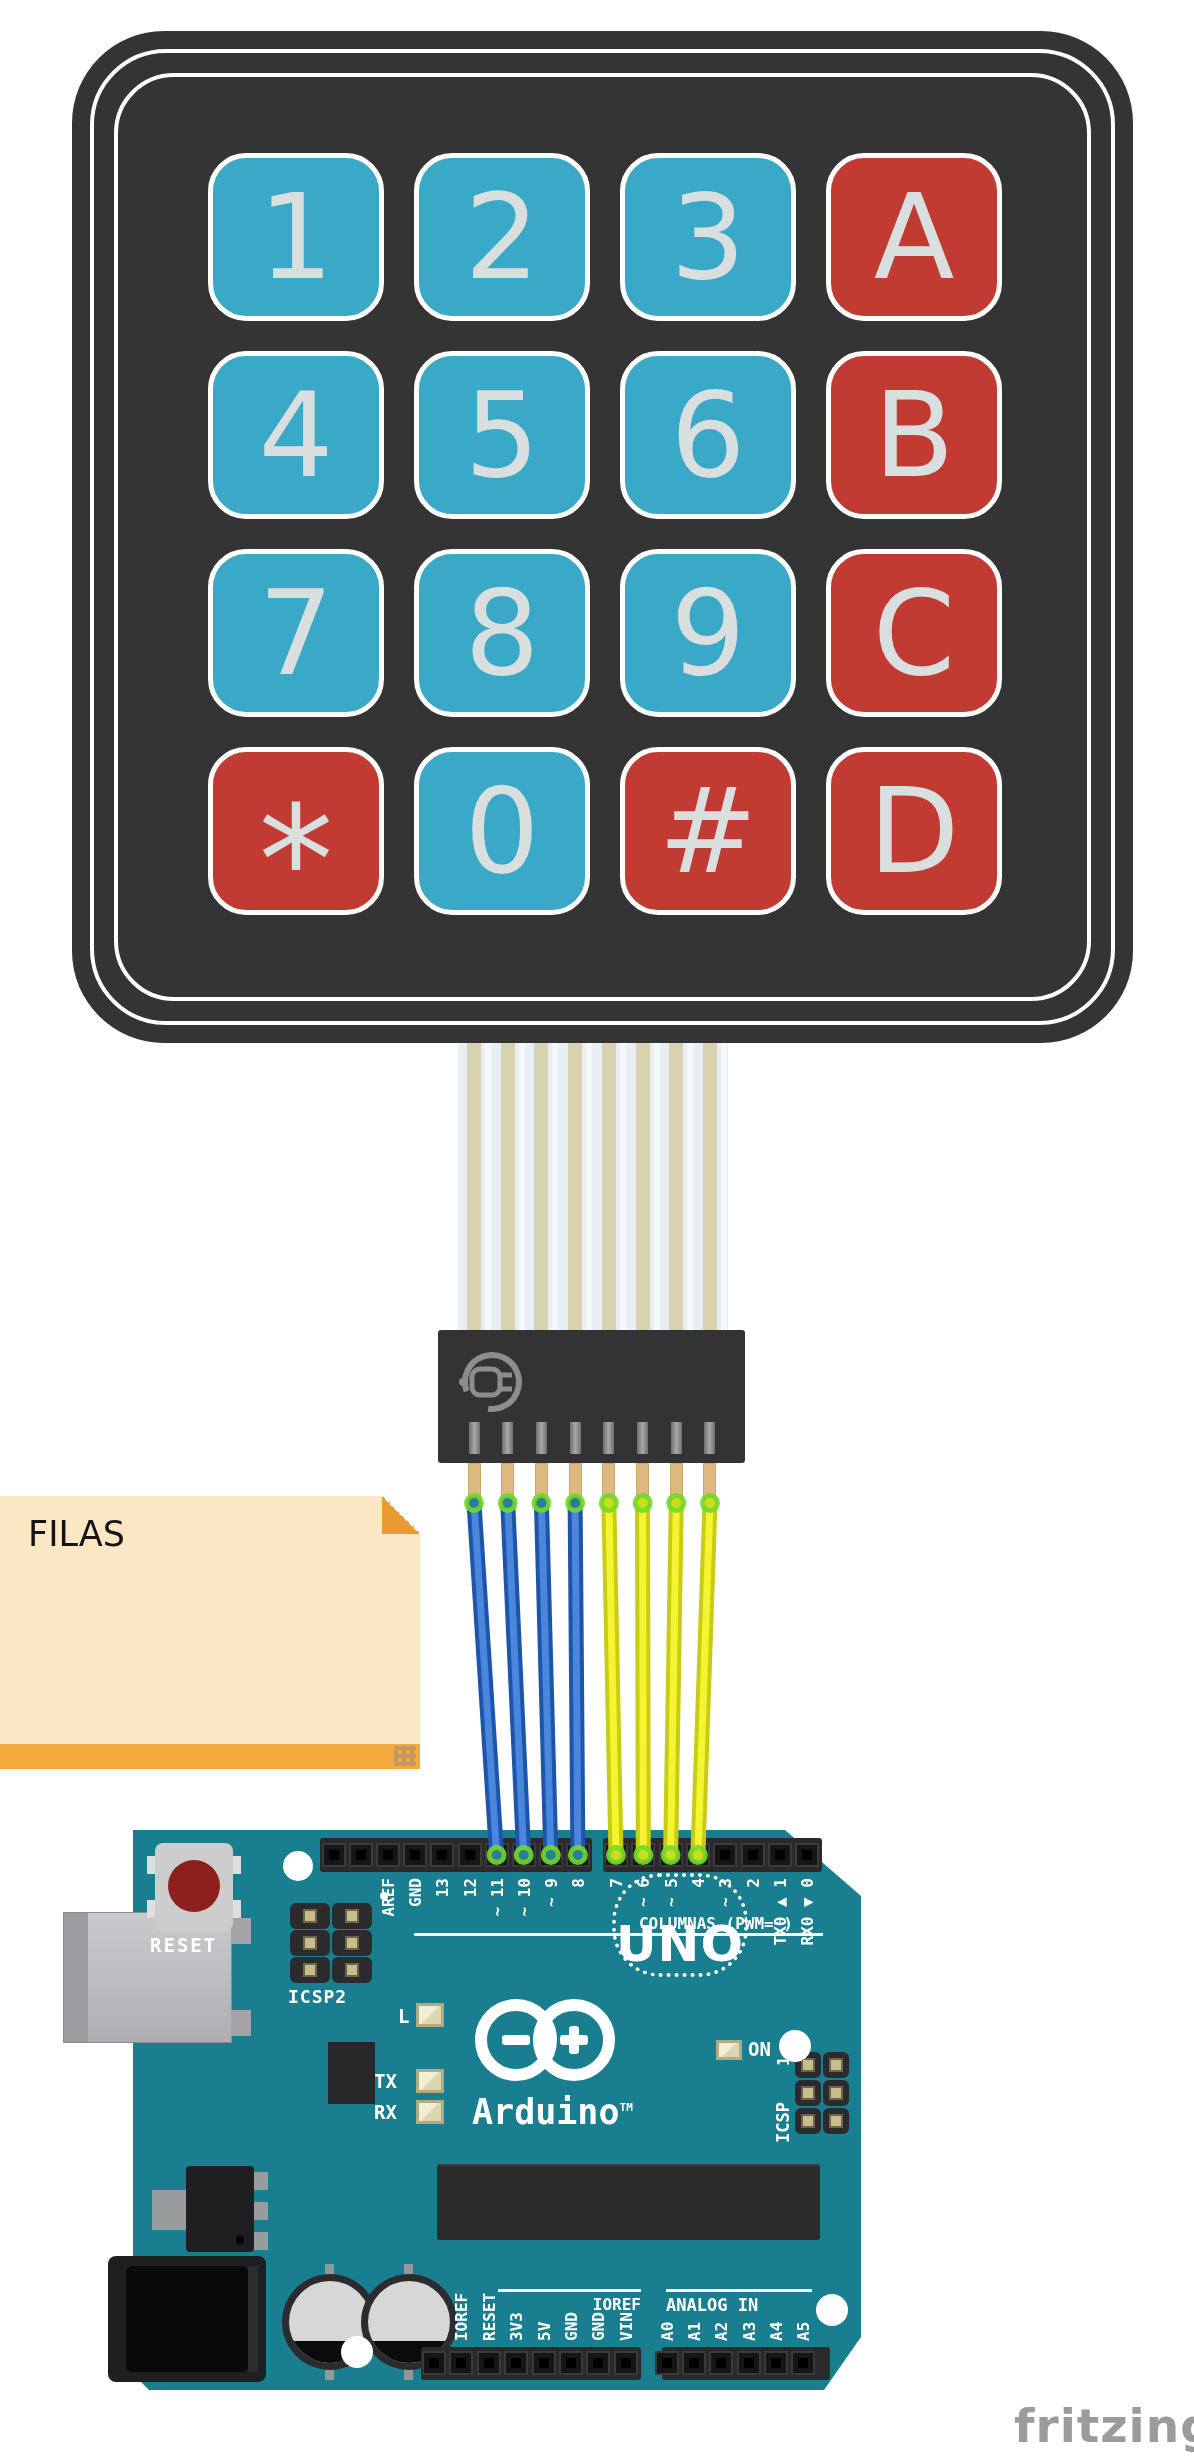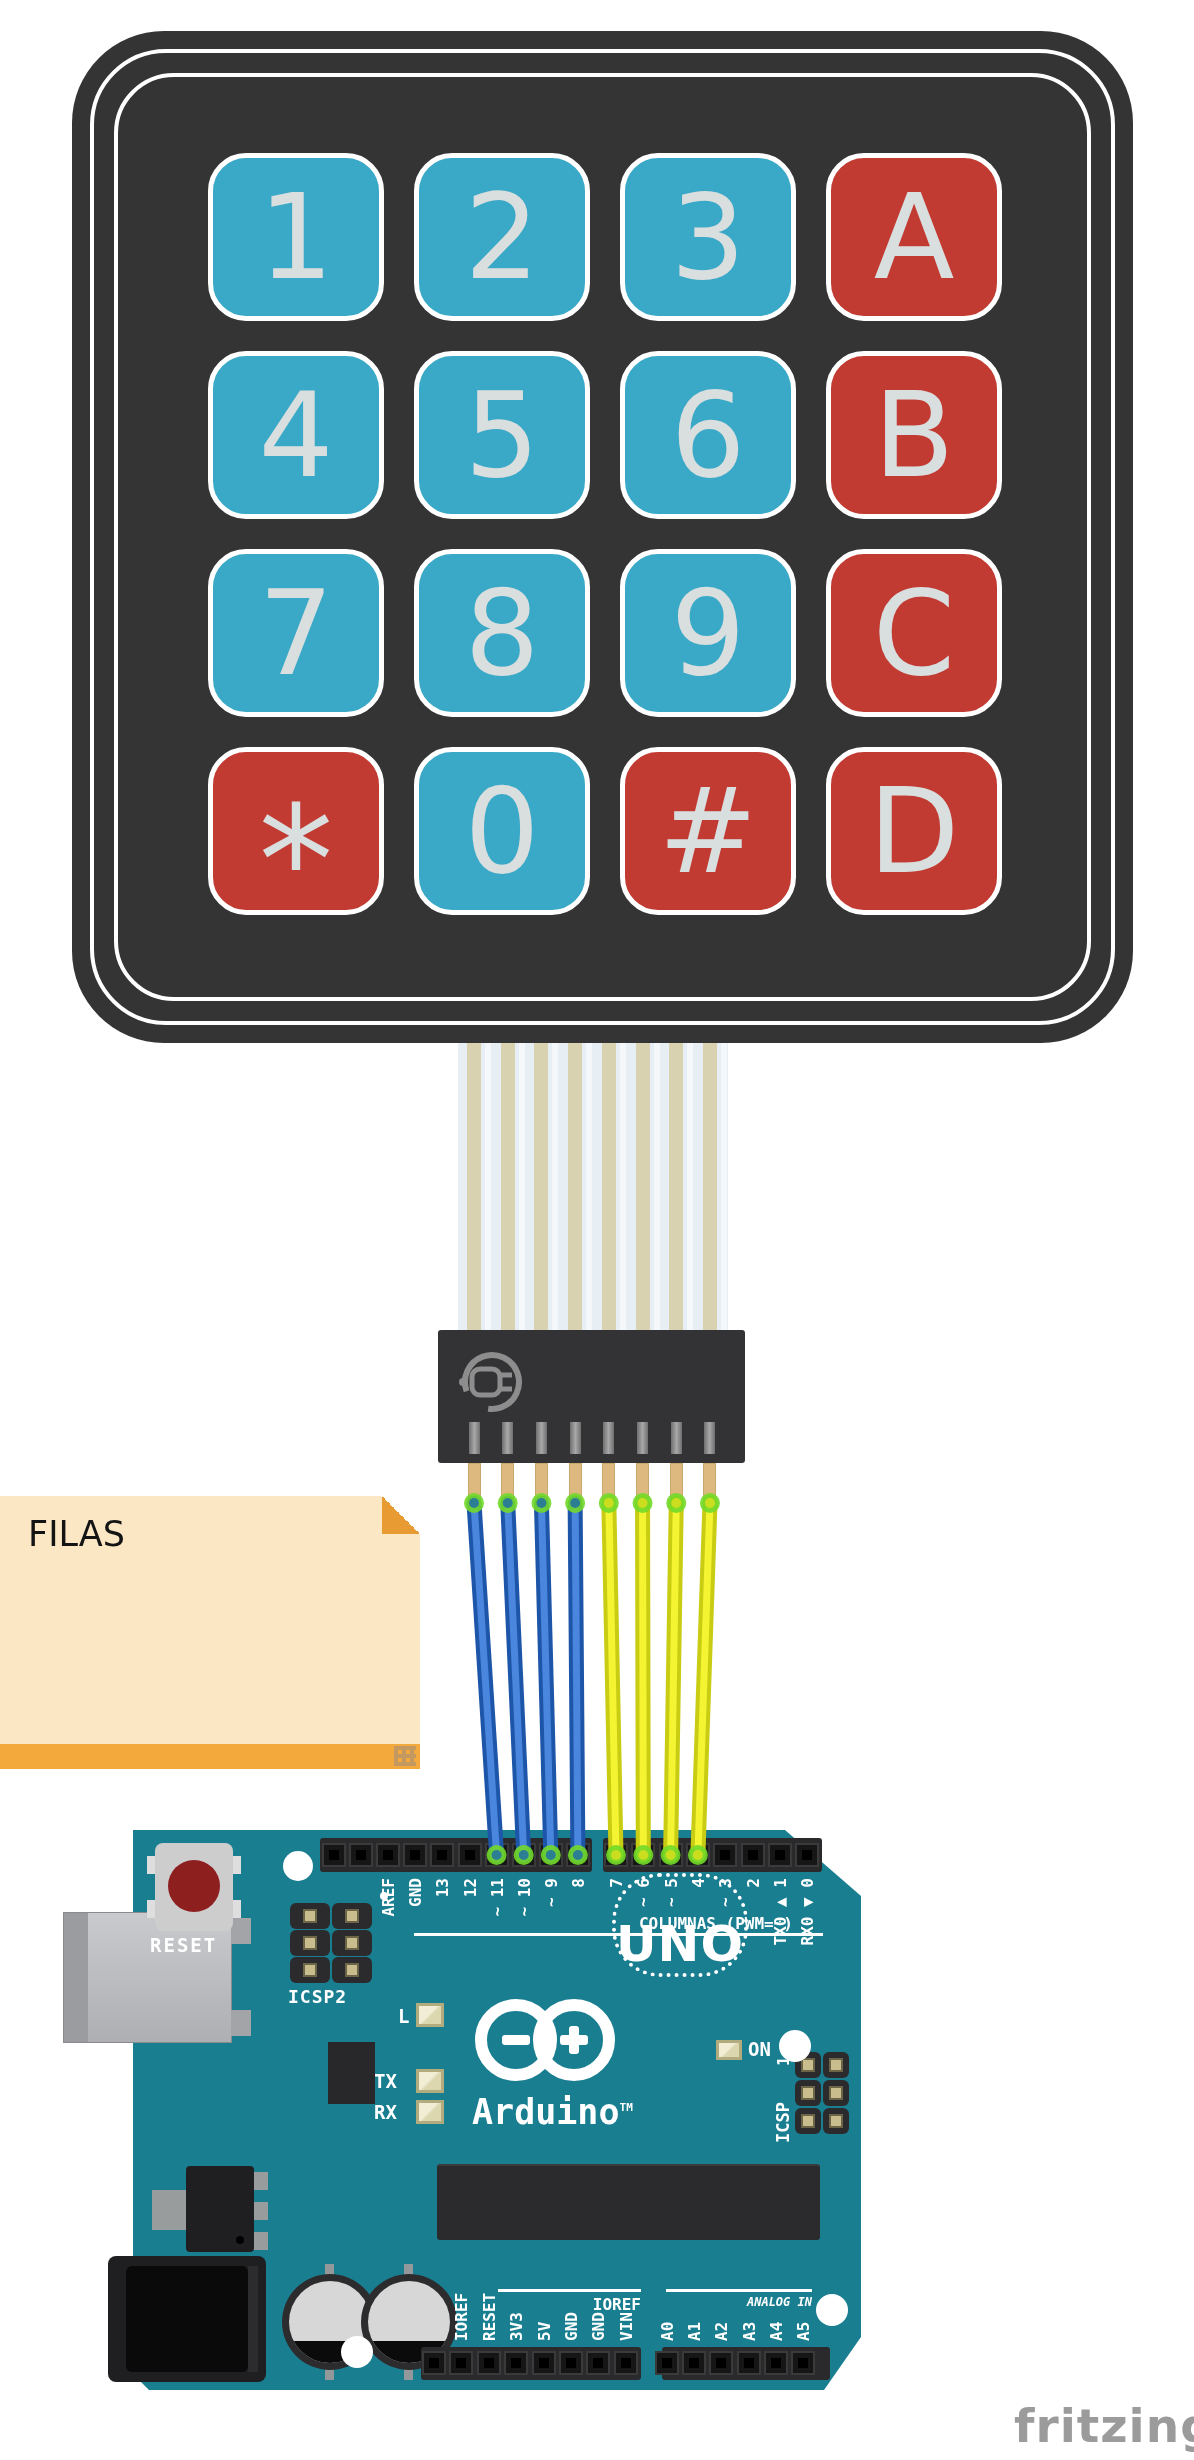--- a/index.html
+++ b/index.html
@@ -338,21 +338,21 @@
         <div class="pin-in"></div>
       </div>
       <div class="pin-sq" style="left: 791px; top: 2351px;">
         <div class="pin-in"></div>
       </div>
     </div>
 
   <div class="abs" style="left:498px;top:2289px;width:143px;height:3px;background:#fff;"></div>
   <div class="abs silk" style="left:498px;top:2295px;width:143px;text-align:right;font-size:16px;">IOREF</div>
   <div class="abs" style="left:666px;top:2289px;width:146px;height:3px;background:#fff;"></div>
-  <div class="abs silk" style="left:666px;top:2295px;width:146px;text-align:right;font-size:12px;font-style:italic;">ANALOG IN</div>
+  <div class="abs silk" style="left:666px;top:2295px;width:146px;text-align:left;font-size:17px;">ANALOG IN</div>
 
   <div class="hole" style="left:283px;top:1851px;width:30px;height:30px;"></div>
   <div class="hole" style="left:779px;top:2030px;width:32px;height:32px;"></div>
   <div class="hole" style="left:816px;top:2294px;width:32px;height:32px;"></div>
   <div class="hole" style="left:341px;top:2336px;width:32px;height:32px;"></div>
 
   <svg id="overlay" class="abs" width="1194" height="2460" viewBox="0 0 1194 2460" style="left:0;top:0;pointer-events:none;">
       <text x="394.2" y="1878" transform="rotate(-90 394.2 1878)" text-anchor="end" font-family="DejaVu Sans Mono,monospace" font-weight="bold" font-size="16" fill="#ffffff">AREF</text>
       <text x="421.3" y="1878" transform="rotate(-90 421.3 1878)" text-anchor="end" font-family="DejaVu Sans Mono,monospace" font-weight="bold" font-size="16" fill="#ffffff">GND</text>
       <text x="448.4" y="1878" transform="rotate(-90 448.4 1878)" text-anchor="end" font-family="DejaVu Sans Mono,monospace" font-weight="bold" font-size="16" fill="#ffffff">13</text>

